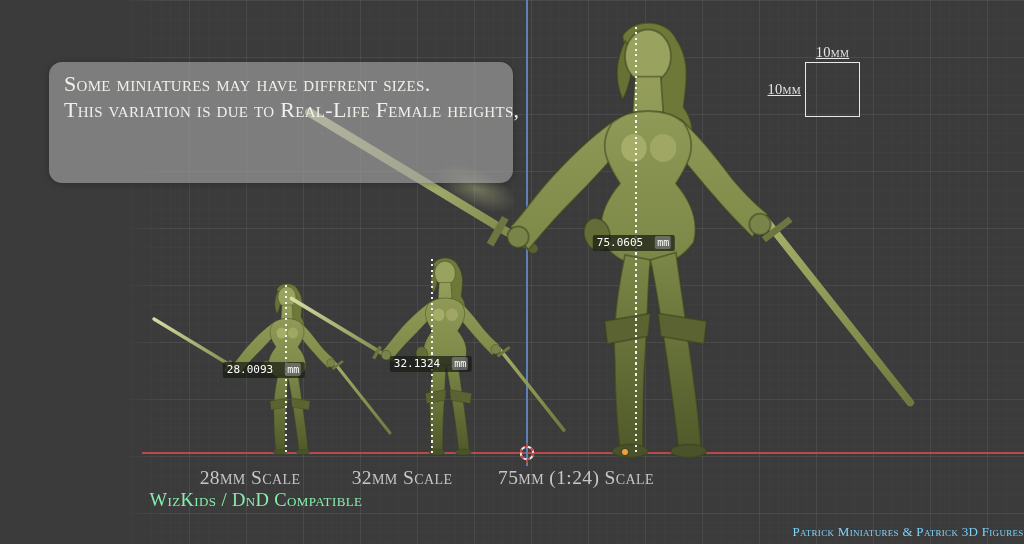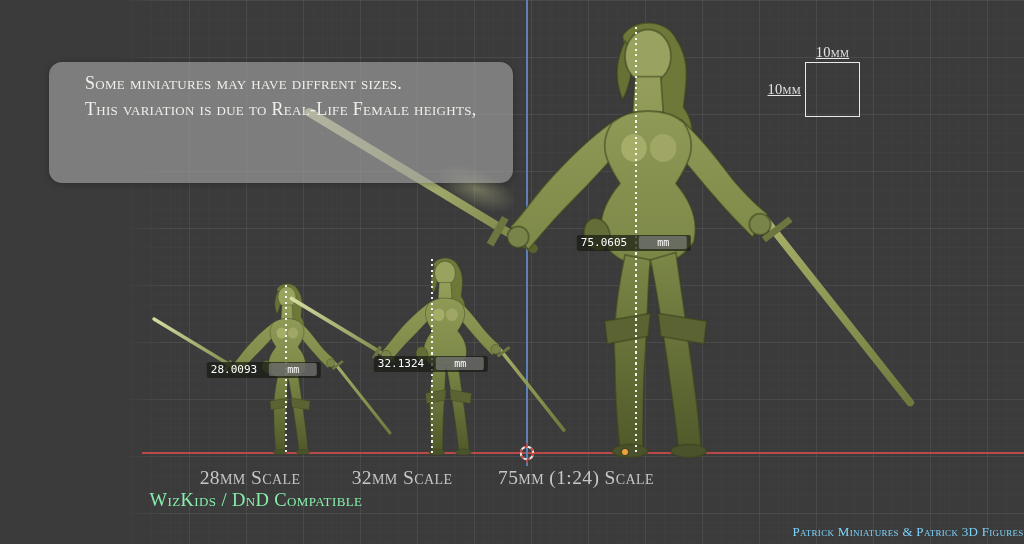--- a/index.html
+++ b/index.html
@@ -31,30 +31,30 @@
   .glow{position:absolute;left:416px;top:162px;width:120px;height:52px;z-index:3;
     background:radial-gradient(closest-side, rgba(219,224,156,0.35), rgba(219,224,156,0) 72%);
     transform:rotate(24deg);}
   
   .mline{position:absolute;width:2px;z-index:5;
     background-image:repeating-linear-gradient(to bottom, rgba(255,255,255,0.92) 0 2px, transparent 2px 5.5px);}
   .mlabel{position:absolute;z-index:5;transform:translate(-50%,-50%);
     font-family:"DejaVu Sans Mono", monospace;font-size:11px;color:#fff;
     background:rgba(22,25,18,0.70);padding:1px 4px 2px 4px;border-radius:2px;
     white-space:nowrap;display:flex;align-items:center;gap:4px;}
-  .mlabel .unit{background:rgba(150,150,150,0.55);border-radius:2px;padding:0 18px;
+  .mlabel .unit{background:rgba(150,150,150,0.55);border-radius:2px;padding:0 2px;
     font-size:10px;line-height:13px;margin-left:8px;}
   
   .infobox{position:absolute;left:49px;top:62px;width:464px;height:121px;z-index:6;
     background:rgba(160,160,160,0.66);border-radius:13px;
     box-shadow:0 1px 6px rgba(0,0,0,0.25);
     padding:9px 0 0 15px;box-sizing:border-box;}
   .infobox .tline{
-    font-variant:small-caps;font-size:18px;line-height:25.5px;color:#f0efe9;
-    letter-spacing:0.3px;white-space:nowrap;margin-left:21px;}
+    font-variant:small-caps;font-size:22px;line-height:25.5px;color:#f0efe9;
+    letter-spacing:0.3px;white-space:nowrap;}
   
   .refsq{position:absolute;left:805px;top:62px;width:55px;height:55px;z-index:6;
     border:1.6px solid #e9e9e9;box-sizing:border-box;background:transparent;}
   .reflab{position:absolute;z-index:6;font-variant:small-caps;font-size:14.5px;
     color:#e6e6e6;letter-spacing:0.3px;text-decoration:underline;}
   .reflab.top{left:805px;top:44px;width:55px;text-align:center;}
   .reflab.side{left:741px;top:81px;width:60px;text-align:right;}
   
   .slabel{position:absolute;z-index:6;transform:translateX(-50%);
     font-variant:small-caps;font-size:19.5px;color:#c6c6c6;letter-spacing:0.4px;

